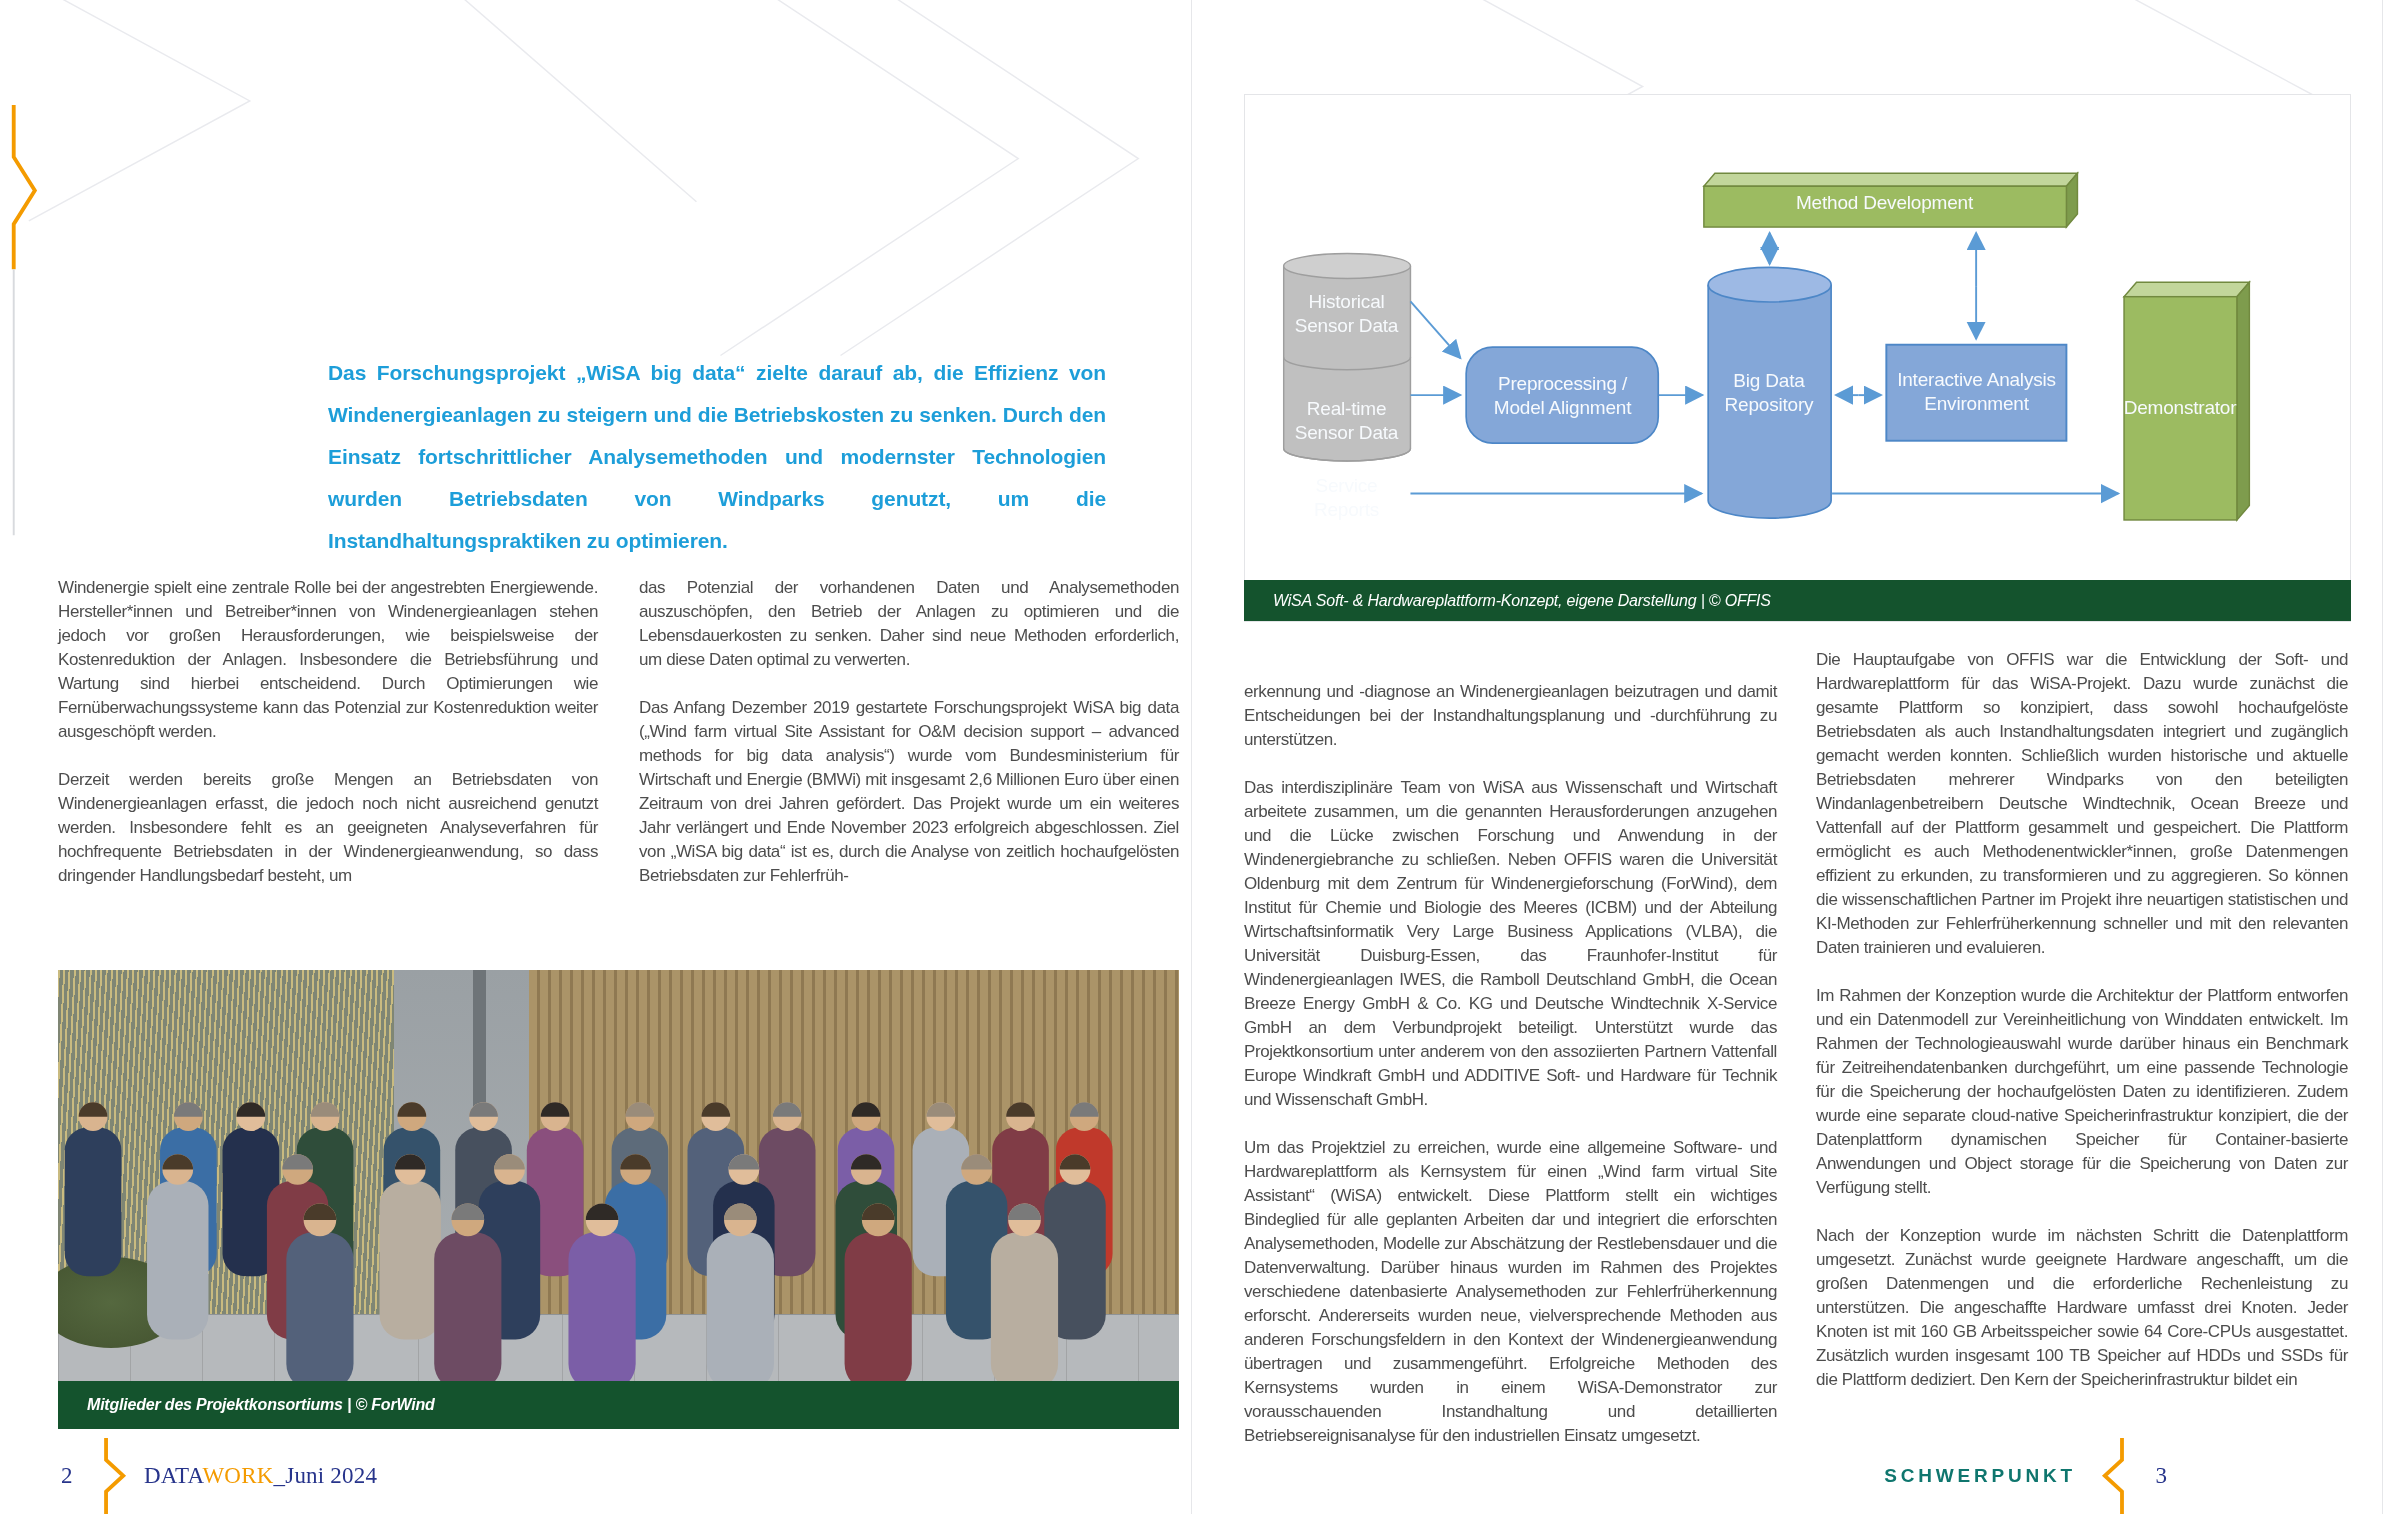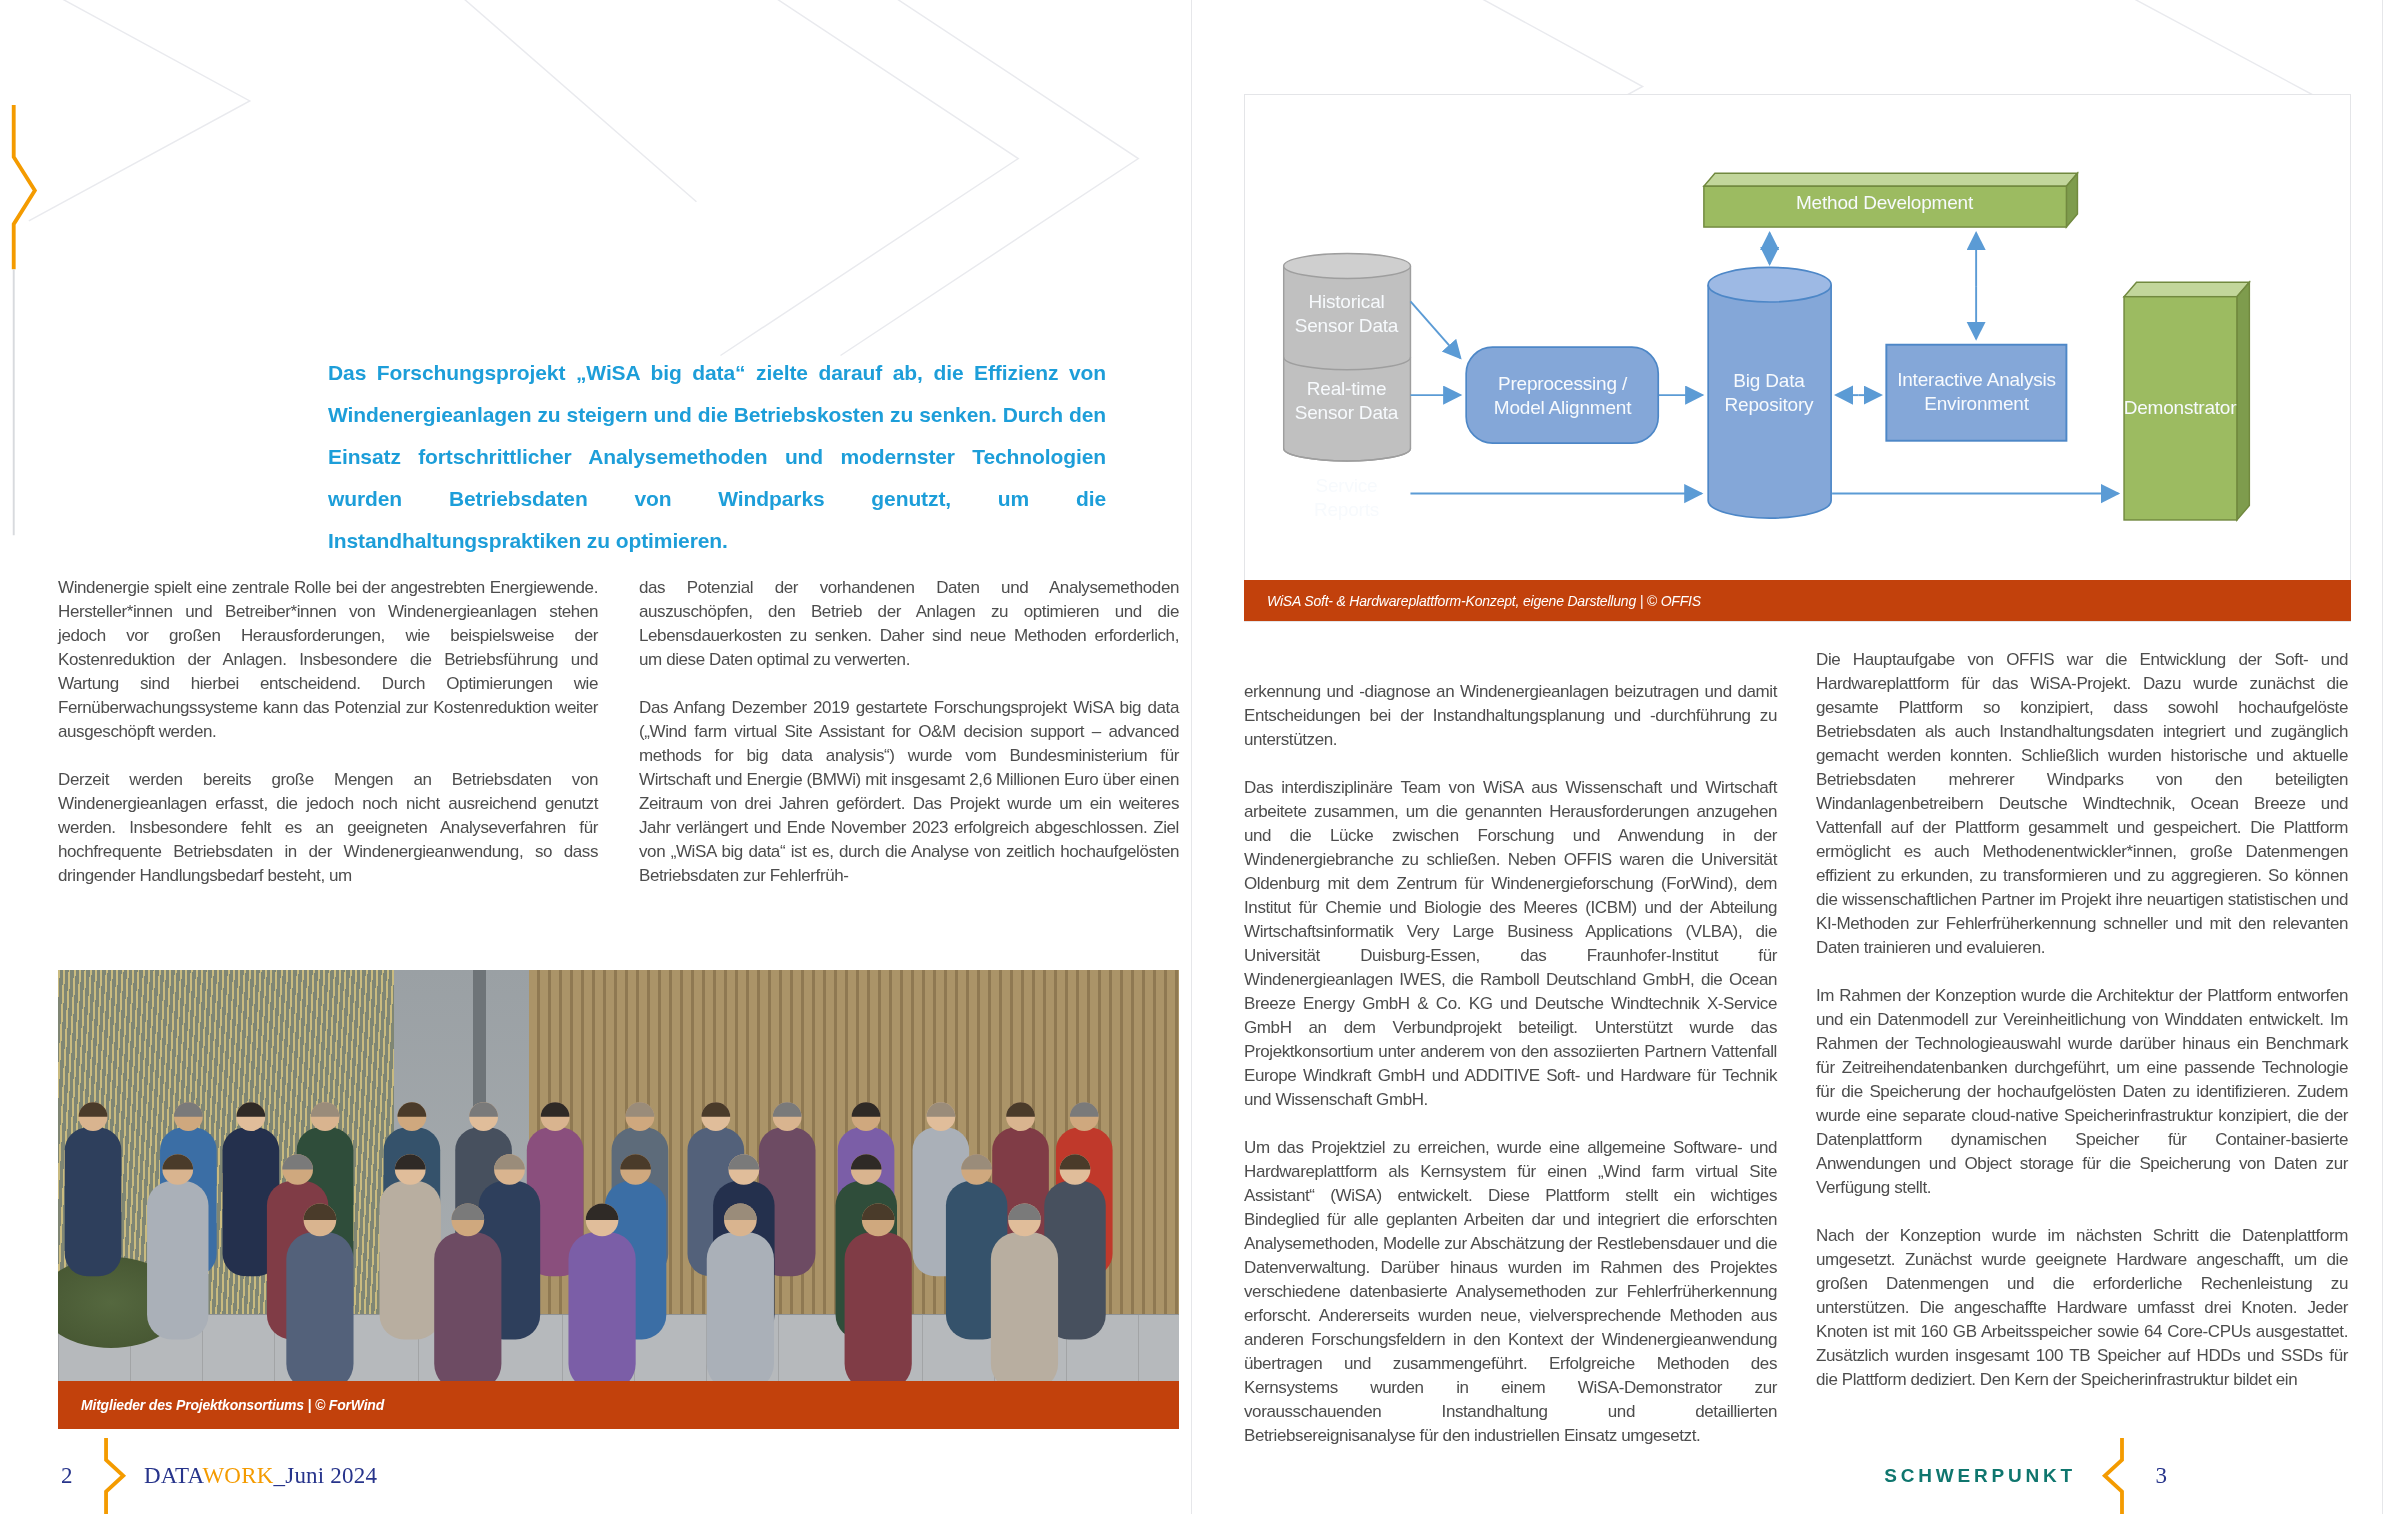--- a/index.html
+++ b/index.html
@@ -16,23 +16,23 @@
   .title{position:absolute;left:59px;top:95px;width:1105px;margin:0;
          font-family:"Liberation Serif",serif;font-weight:400;color:#2B3A8C;
          font-size:56px;line-height:72px;letter-spacing:-1px;}
   .title span{display:block;}
   .intro{position:absolute;left:328px;top:352px;width:778px;margin:0;
          color:#1D9ED9;font-size:21px;line-height:42px;font-weight:700;
          letter-spacing:-0.1px;text-align:justify;}
   .col{position:absolute;color:#4D4D4D;font-size:17px;line-height:24px;
        letter-spacing:-0.4px;text-align:justify;}
   .col p{margin:0 0 24px 0;}
-  .caption-bar{position:absolute;background:#c2410c;display:flex;align-items:center;
-       padding-left:23px;box-sizing:border-box;color:#fff;font-style:italic;
-       font-size:14px;letter-spacing:-0.2px;}
+  .caption-bar{position:absolute;background:#14532d;display:flex;align-items:center;
+       padding-left:29px;box-sizing:border-box;color:#fff;font-style:italic;
+       font-size:16px;letter-spacing:-0.2px;}
 
   
   .pnum{position:absolute;top:1463px;font-family:"Liberation Serif",serif;
         font-size:23px;color:#27348B;}
   .brand{position:absolute;top:1463px;font-family:"Liberation Serif",serif;
          font-size:23px;color:#27348B;letter-spacing:0.2px;}
   .brand .work{color:#F49B00;}
   .sectlab{position:absolute;top:1465px;font-size:19px;color:#0f766e;
            letter-spacing:3.8px;font-weight:700;}
   .chev{position:absolute;}
@@ -261,21 +261,21 @@
 
           <rect x="1335" y="520" width="375" height="200" fill="#84A7D8" stroke="#4D87C7" stroke-width="4"></rect>
 
           <g stroke="#71893F" stroke-width="3">
             <polygon points="1830,420 1856,390 2091,390 2065,420" fill="#C2D69B"></polygon>
             <polygon points="2065,420 2091,390 2091,855 2065,885" fill="#7E9C4D"></polygon>
             <rect x="1830" y="420" width="235" height="465" fill="#9CBB61"></rect>
           </g>
         </svg>
         <div class="clabel" style="left:44px;top:185px;width:115px;height:67px;">Historical Sensor Data</div>
-        <div class="clabel" style="left:44px;top:272px;width:115px;height:67px;">Real-time Sensor Data</div>
+        <div class="clabel" style="left:44px;top:292px;width:115px;height:67px;">Real-time Sensor Data</div>
         <div class="clabel" style="left:44px;top:369px;width:115px;height:67px;">Service Reports</div>
         <div class="clabel" style="left:230px;top:267px;width:175px;height:67px;">Preprocessing / Model Alignment</div>
         <div class="clabel" style="left:468px;top:259px;width:112px;height:77px;">Big Data Repository</div>
         <div class="clabel" style="left:480px;top:85px;width:319px;height:46px;">Method Development</div>
         <div class="clabel" style="left:646px;top:266px;width:171px;height:62px;">Interactive Analysis Environment</div>
         <div class="clabel" style="left:880px;top:286px;width:110px;height:53px;">Demonstrator</div>
       </div>
       <figcaption class="caption-bar" style="left:-1px;top:485px;width:1107px;height:41px;">WiSA Soft- &amp; Hardwareplattform-Konzept, eigene Darstellung | © OFFIS</figcaption>
     </div>
 

